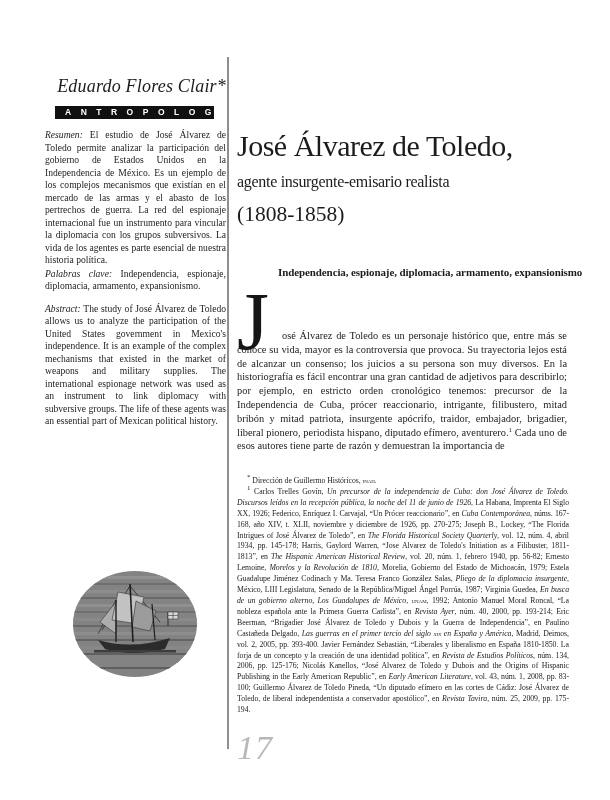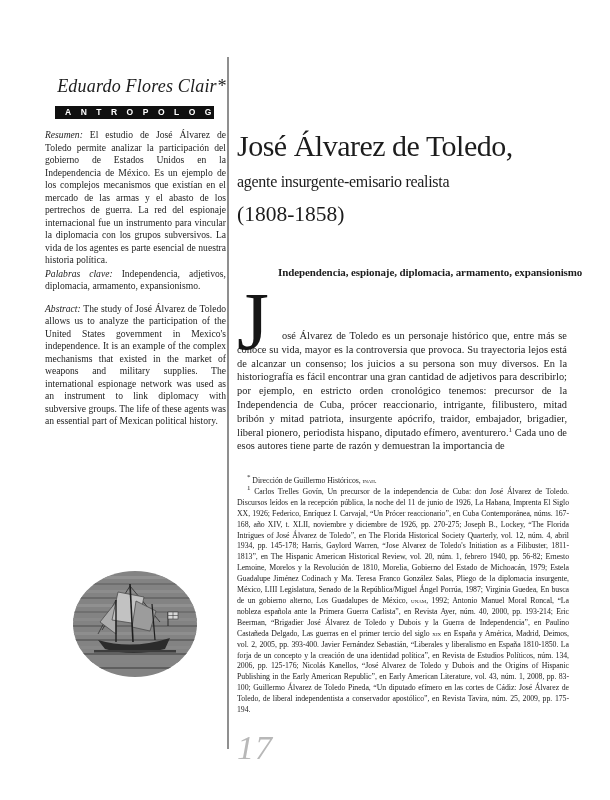--- a/index.html
+++ b/index.html
@@ -51,42 +51,42 @@
     position:absolute;left:0;top:-48px;font-size:82px;line-height:1;color:#161616;
   }
   .dropcap-spacer{display:inline-block;width:45px;height:1px;}
   sup{font-size:7px;line-height:0;}
   
   .footnotes{
     position:absolute;left:237px;top:476px;width:332px;
     font-size:7.8px;line-height:10.9px;text-align:justify;letter-spacing:-.05px;
   }
   .footnotes p{margin:0;text-indent:10px;}
-  .it{}
+  .it{font-style:italic;}
   .sc{font-variant:small-caps;}
   
   .pagenum{
     position:absolute;left:237px;top:729px;
     font-size:34px;font-style:italic;color:#b8b8b8;letter-spacing:1px;
   }
 </style>
 </head>
 <body>
 
 <div class="page">
 
   <div class="author">Eduardo Flores Clair*</div>
   <div class="banner">
     <span>ANTROPOLOGÍA</span>
   </div>
   <div class="vrule"></div>
 
   <div class="leftcol">
     <p><span class="lead">Resumen:</span><span> El estudio de José Álvarez de Toledo permite analizar la participación del gobierno de Estados Unidos en la Independencia de México. Es un ejemplo de los complejos mecanismos que existían en el mercado de las armas y el abasto de los pertrechos de guerra. La red del espionaje internacional fue un instrumento para vincular la diplomacia con los grupos subversivos. La vida de los agentes es parte esencial de nuestra historia política.</span></p>
-    <p><span class="lead">Palabras clave:</span><span> Independencia, adjetivos, diplomacia, armamento, expansionismo.</span></p>
+    <p><span class="lead">Palabras clave:</span><span> Independencia, espionaje, diplomacia, armamento, expansionismo.</span></p>
     <p class="gap"><span class="lead">Abstract:</span><span> The study of José Álvarez de Toledo allows us to analyze the participation of the United States government in Mexico's independence. It is an example of the complex mechanisms that existed in the market of weapons and military supplies. The international espionage network was used as an instrument to link diplomacy with subversive groups. The life of these agents was an essential part of Mexican political history.</span></p>
   </div>
 
   <div class="ship">
     <svg width="126" height="108" viewBox="0 0 126 108">
       <defs>
         <clipPath id="ovalClip">
             <ellipse cx="63" cy="54" rx="62" ry="53"></ellipse>
           </clipPath>
       </defs>

